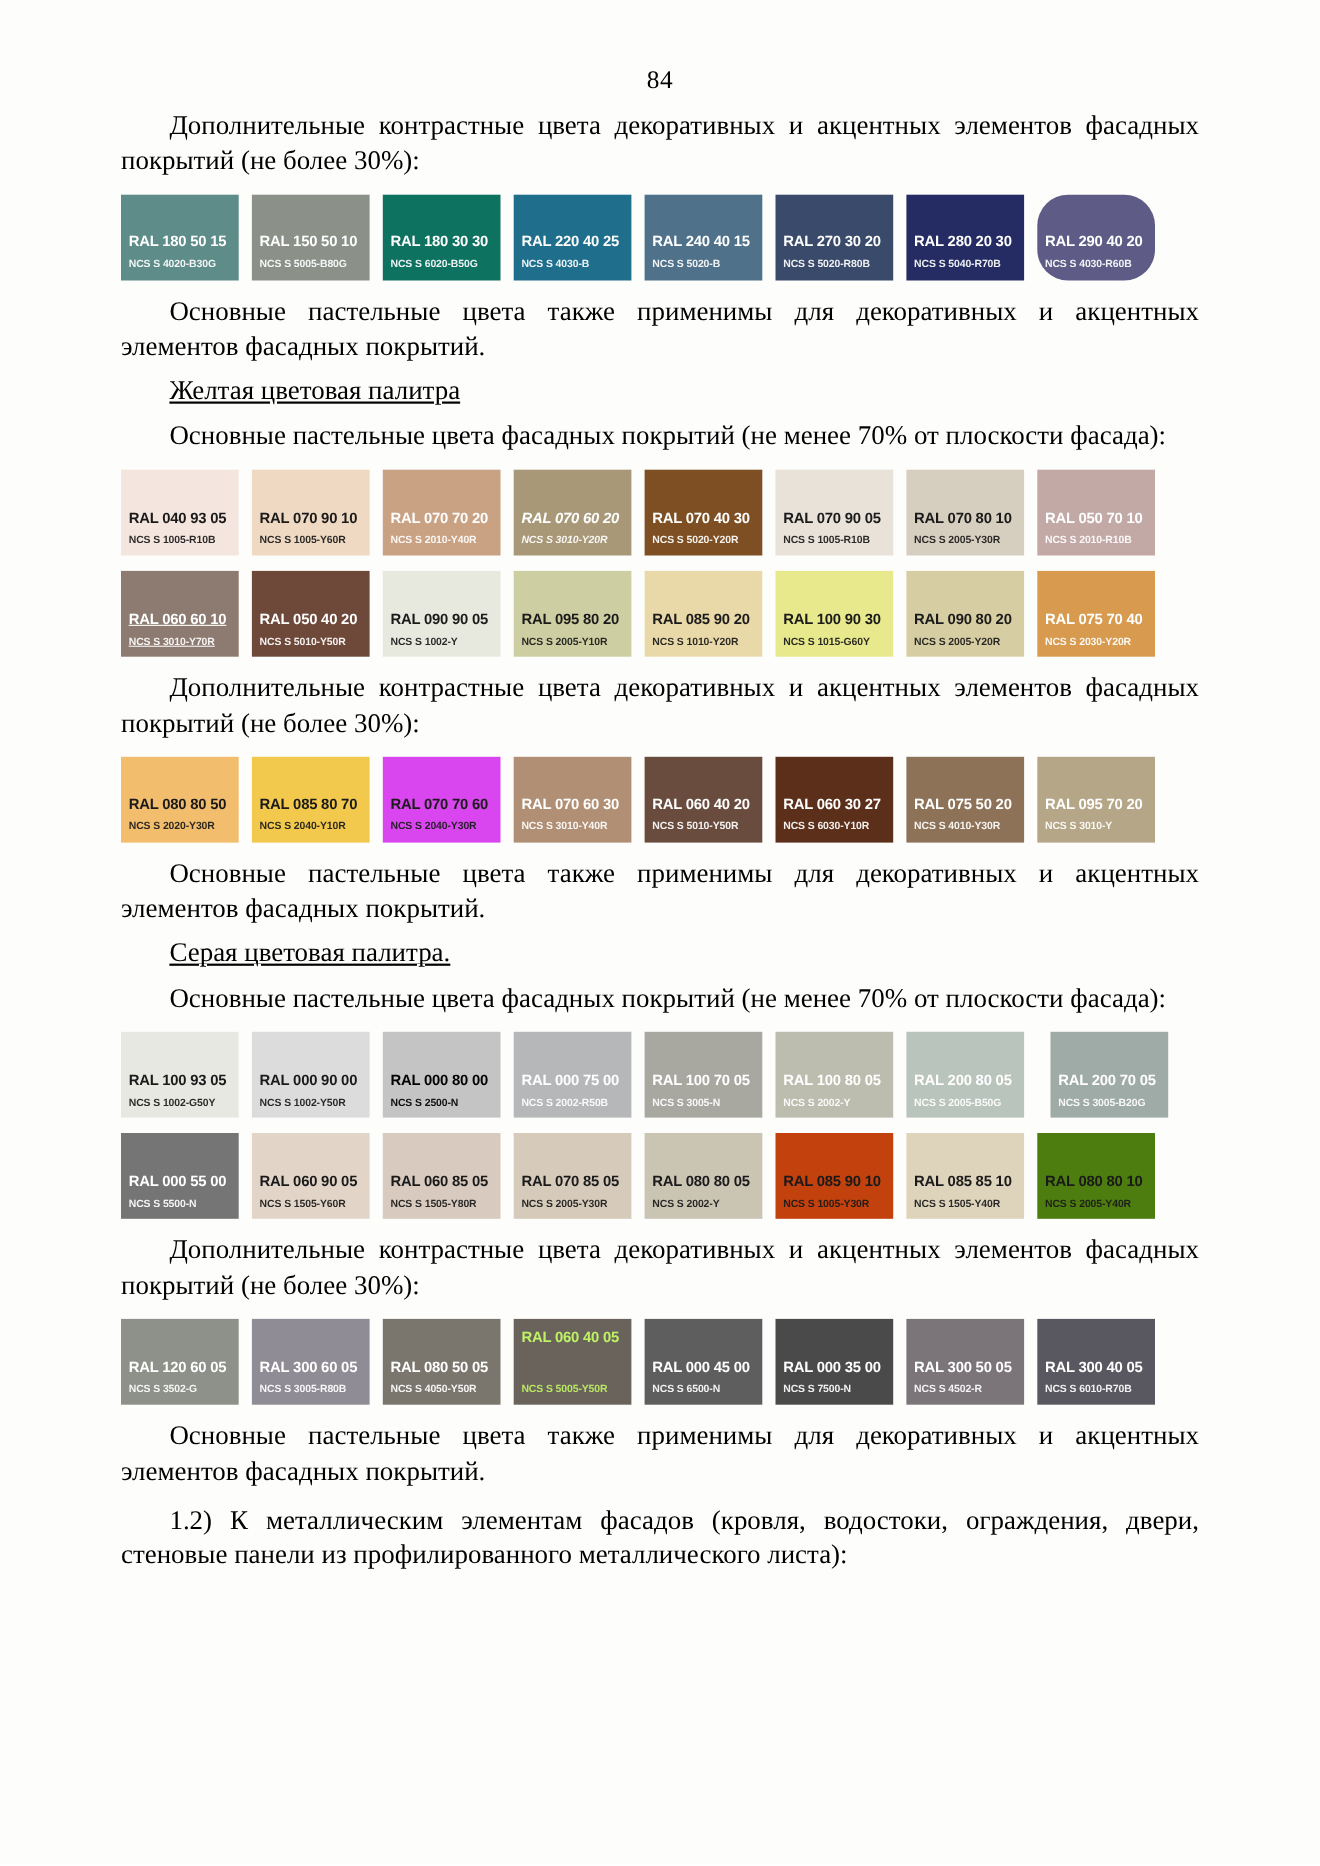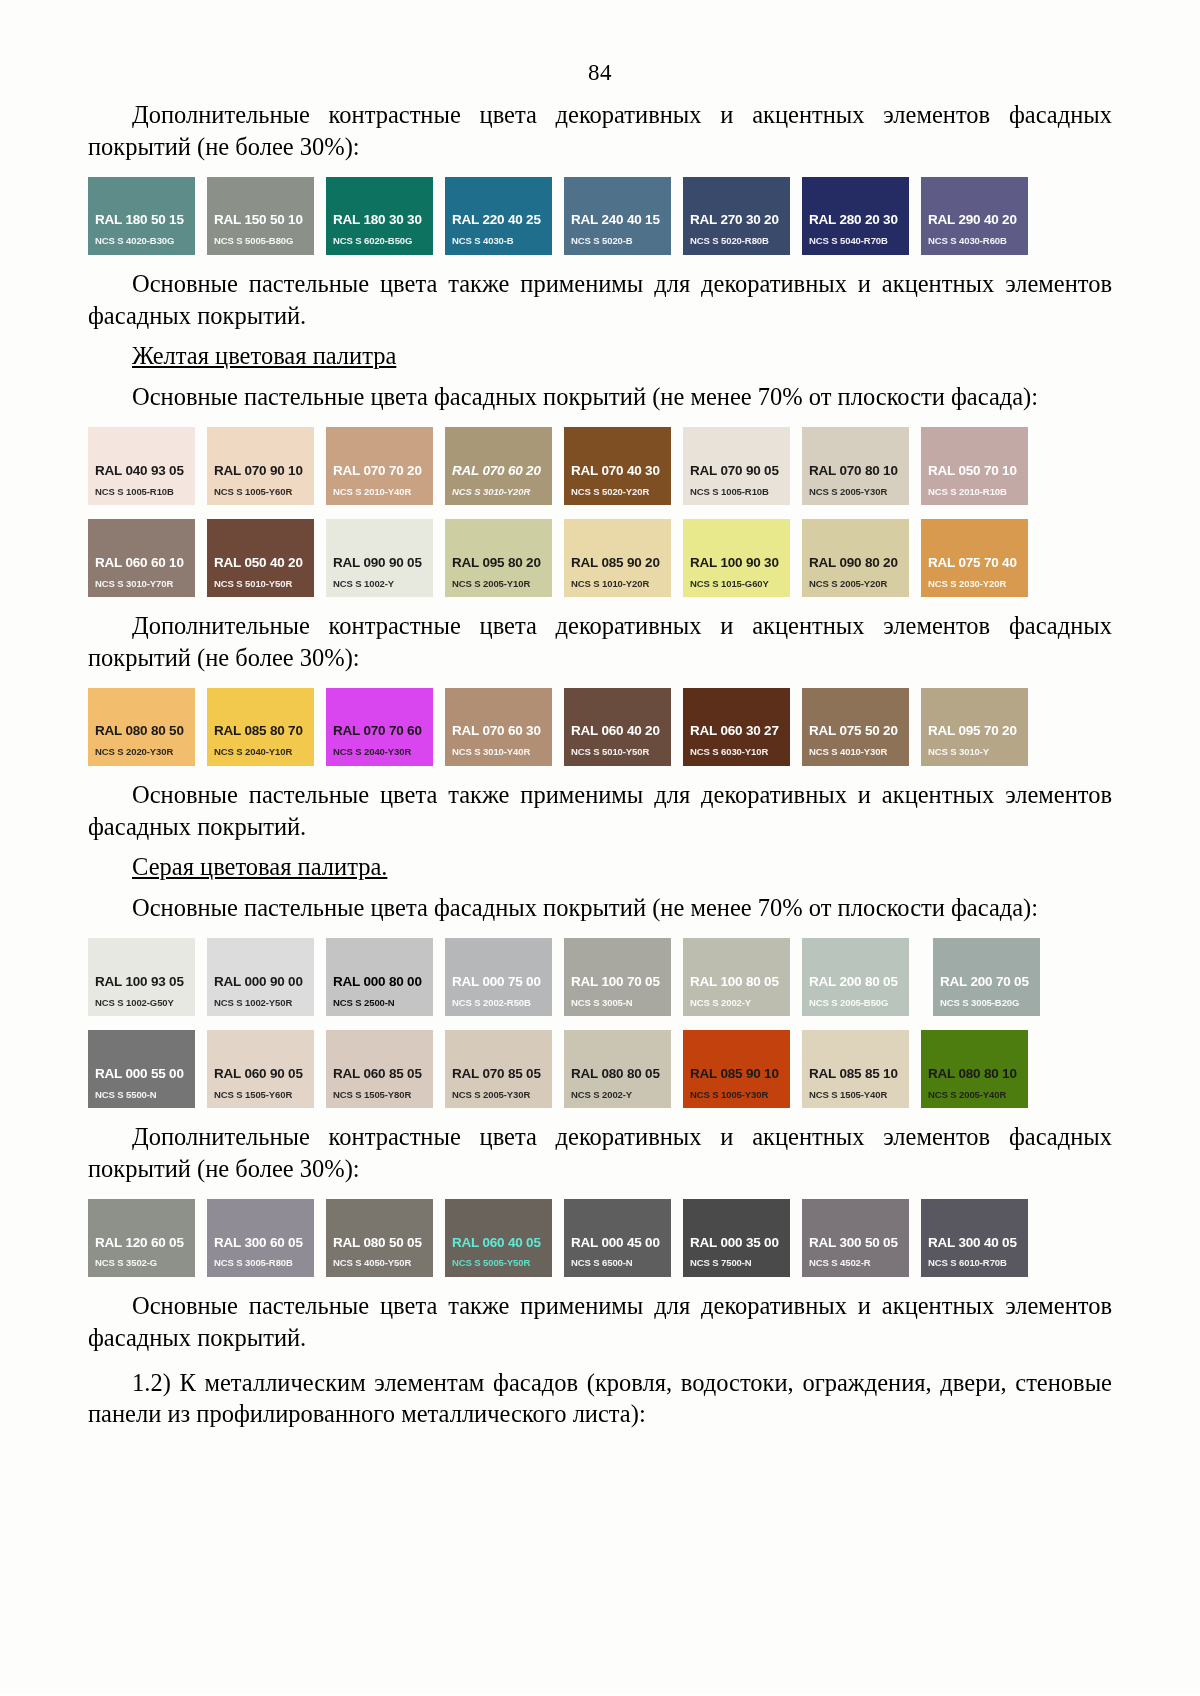--- a/index.html
+++ b/index.html
@@ -13,21 +13,21 @@
     font-family: "Liberation Serif", serif;
     color: #000000;
     overflow: hidden;
   }
   .page {
     position: relative;
     width: 1200px;
     height: 1694px;
     background: #fdfdfc;
     box-sizing: border-box;
-    padding: 0 88px;
+    padding: 0 110px;
   }
   .page-number {
     text-align: center;
     font-size: 23px;
     padding-top: 60px;
     letter-spacing: 0.5px;
   }
   .para {
     font-size: 24.5px;
     line-height: 1.30;
@@ -110,21 +110,21 @@
         <div class="ncs">NCS S 5020-B</div>
       </div>
       <div class="swatch" style="background: rgb(58, 74, 107); color: rgb(255, 255, 255);">
         <div class="ral">RAL 270 30 20</div>
         <div class="ncs">NCS S 5020-R80B</div>
       </div>
       <div class="swatch" style="background: rgb(37, 44, 99); color: rgb(255, 255, 255);">
         <div class="ral">RAL 280 20 30</div>
         <div class="ncs">NCS S 5040-R70B</div>
       </div>
-      <div class="swatch" style="background: rgb(94, 92, 135); color: rgb(255, 255, 255);">
+      <div class="swatch" style="background: rgb(94, 92, 135); color: rgb(255, 255, 255); border-radius: 28px;">
         <div class="ral">RAL 290 40 20</div>
         <div class="ncs">NCS S 4030-R60B</div>
       </div>
     </div>
 
   <p class="para">Основные пастельные цвета также применимы для декоративных и акцентных элементов фасадных покрытий.</p>
 
   <p class="heading-underline"><span class="u">Желтая цветовая палитра</span></p>
 
   <p class="para tight">Основные пастельные цвета фасадных покрытий (не менее 70% от плоскости фасада):</p>
@@ -157,21 +157,21 @@
       <div class="swatch" style="background: rgb(214, 207, 191); color: rgb(26, 26, 26);">
         <div class="ral">RAL 070 80 10</div>
         <div class="ncs">NCS S 2005-Y30R</div>
       </div>
       <div class="swatch" style="background: rgb(195, 169, 166); color: rgb(255, 255, 255);">
         <div class="ral">RAL 050 70 10</div>
         <div class="ncs">NCS S 2010-R10B</div>
       </div>
     </div>
   <div class="swatch-row" id="row-yellow-main-row2">
-      <div class="swatch" style="background: rgb(141, 122, 112); color: rgb(255, 255, 255);">
+      <div class="swatch" style="background: rgb(141, 122, 112); color: rgb(255, 255, 255); text-decoration: underline;">
         <div class="ral">RAL 060 60 10</div>
         <div class="ncs">NCS S 3010-Y70R</div>
       </div>
       <div class="swatch" style="background: rgb(110, 72, 57); color: rgb(255, 255, 255);">
         <div class="ral">RAL 050 40 20</div>
         <div class="ncs">NCS S 5010-Y50R</div>
       </div>
       <div class="swatch" style="background: rgb(231, 232, 222); color: rgb(26, 26, 26);">
         <div class="ral">RAL 090 90 05</div>
         <div class="ncs">NCS S 1002-Y</div>
@@ -318,21 +318,21 @@
         <div class="ncs">NCS S 3502-G</div>
       </div>
       <div class="swatch" style="background: rgb(143, 140, 149); color: rgb(255, 255, 255);">
         <div class="ral">RAL 300 60 05</div>
         <div class="ncs">NCS S 3005-R80B</div>
       </div>
       <div class="swatch" style="background: rgb(123, 118, 109); color: rgb(255, 255, 255);">
         <div class="ral">RAL 080 50 05</div>
         <div class="ncs">NCS S 4050-Y50R</div>
       </div>
-      <div class="swatch" style="background: rgb(106, 99, 92); color: #5eead4;">
+      <div class="swatch" style="background: rgb(106, 99, 92); color: #bef264; gap: 27px;">
         <div class="ral">RAL 060 40 05</div>
         <div class="ncs">NCS S 5005-Y50R</div>
       </div>
       <div class="swatch" style="background: rgb(94, 94, 94); color: rgb(255, 255, 255);">
         <div class="ral">RAL 000 45 00</div>
         <div class="ncs">NCS S 6500-N</div>
       </div>
       <div class="swatch" style="background: rgb(74, 74, 74); color: rgb(255, 255, 255);">
         <div class="ral">RAL 000 35 00</div>
         <div class="ncs">NCS S 7500-N</div>

